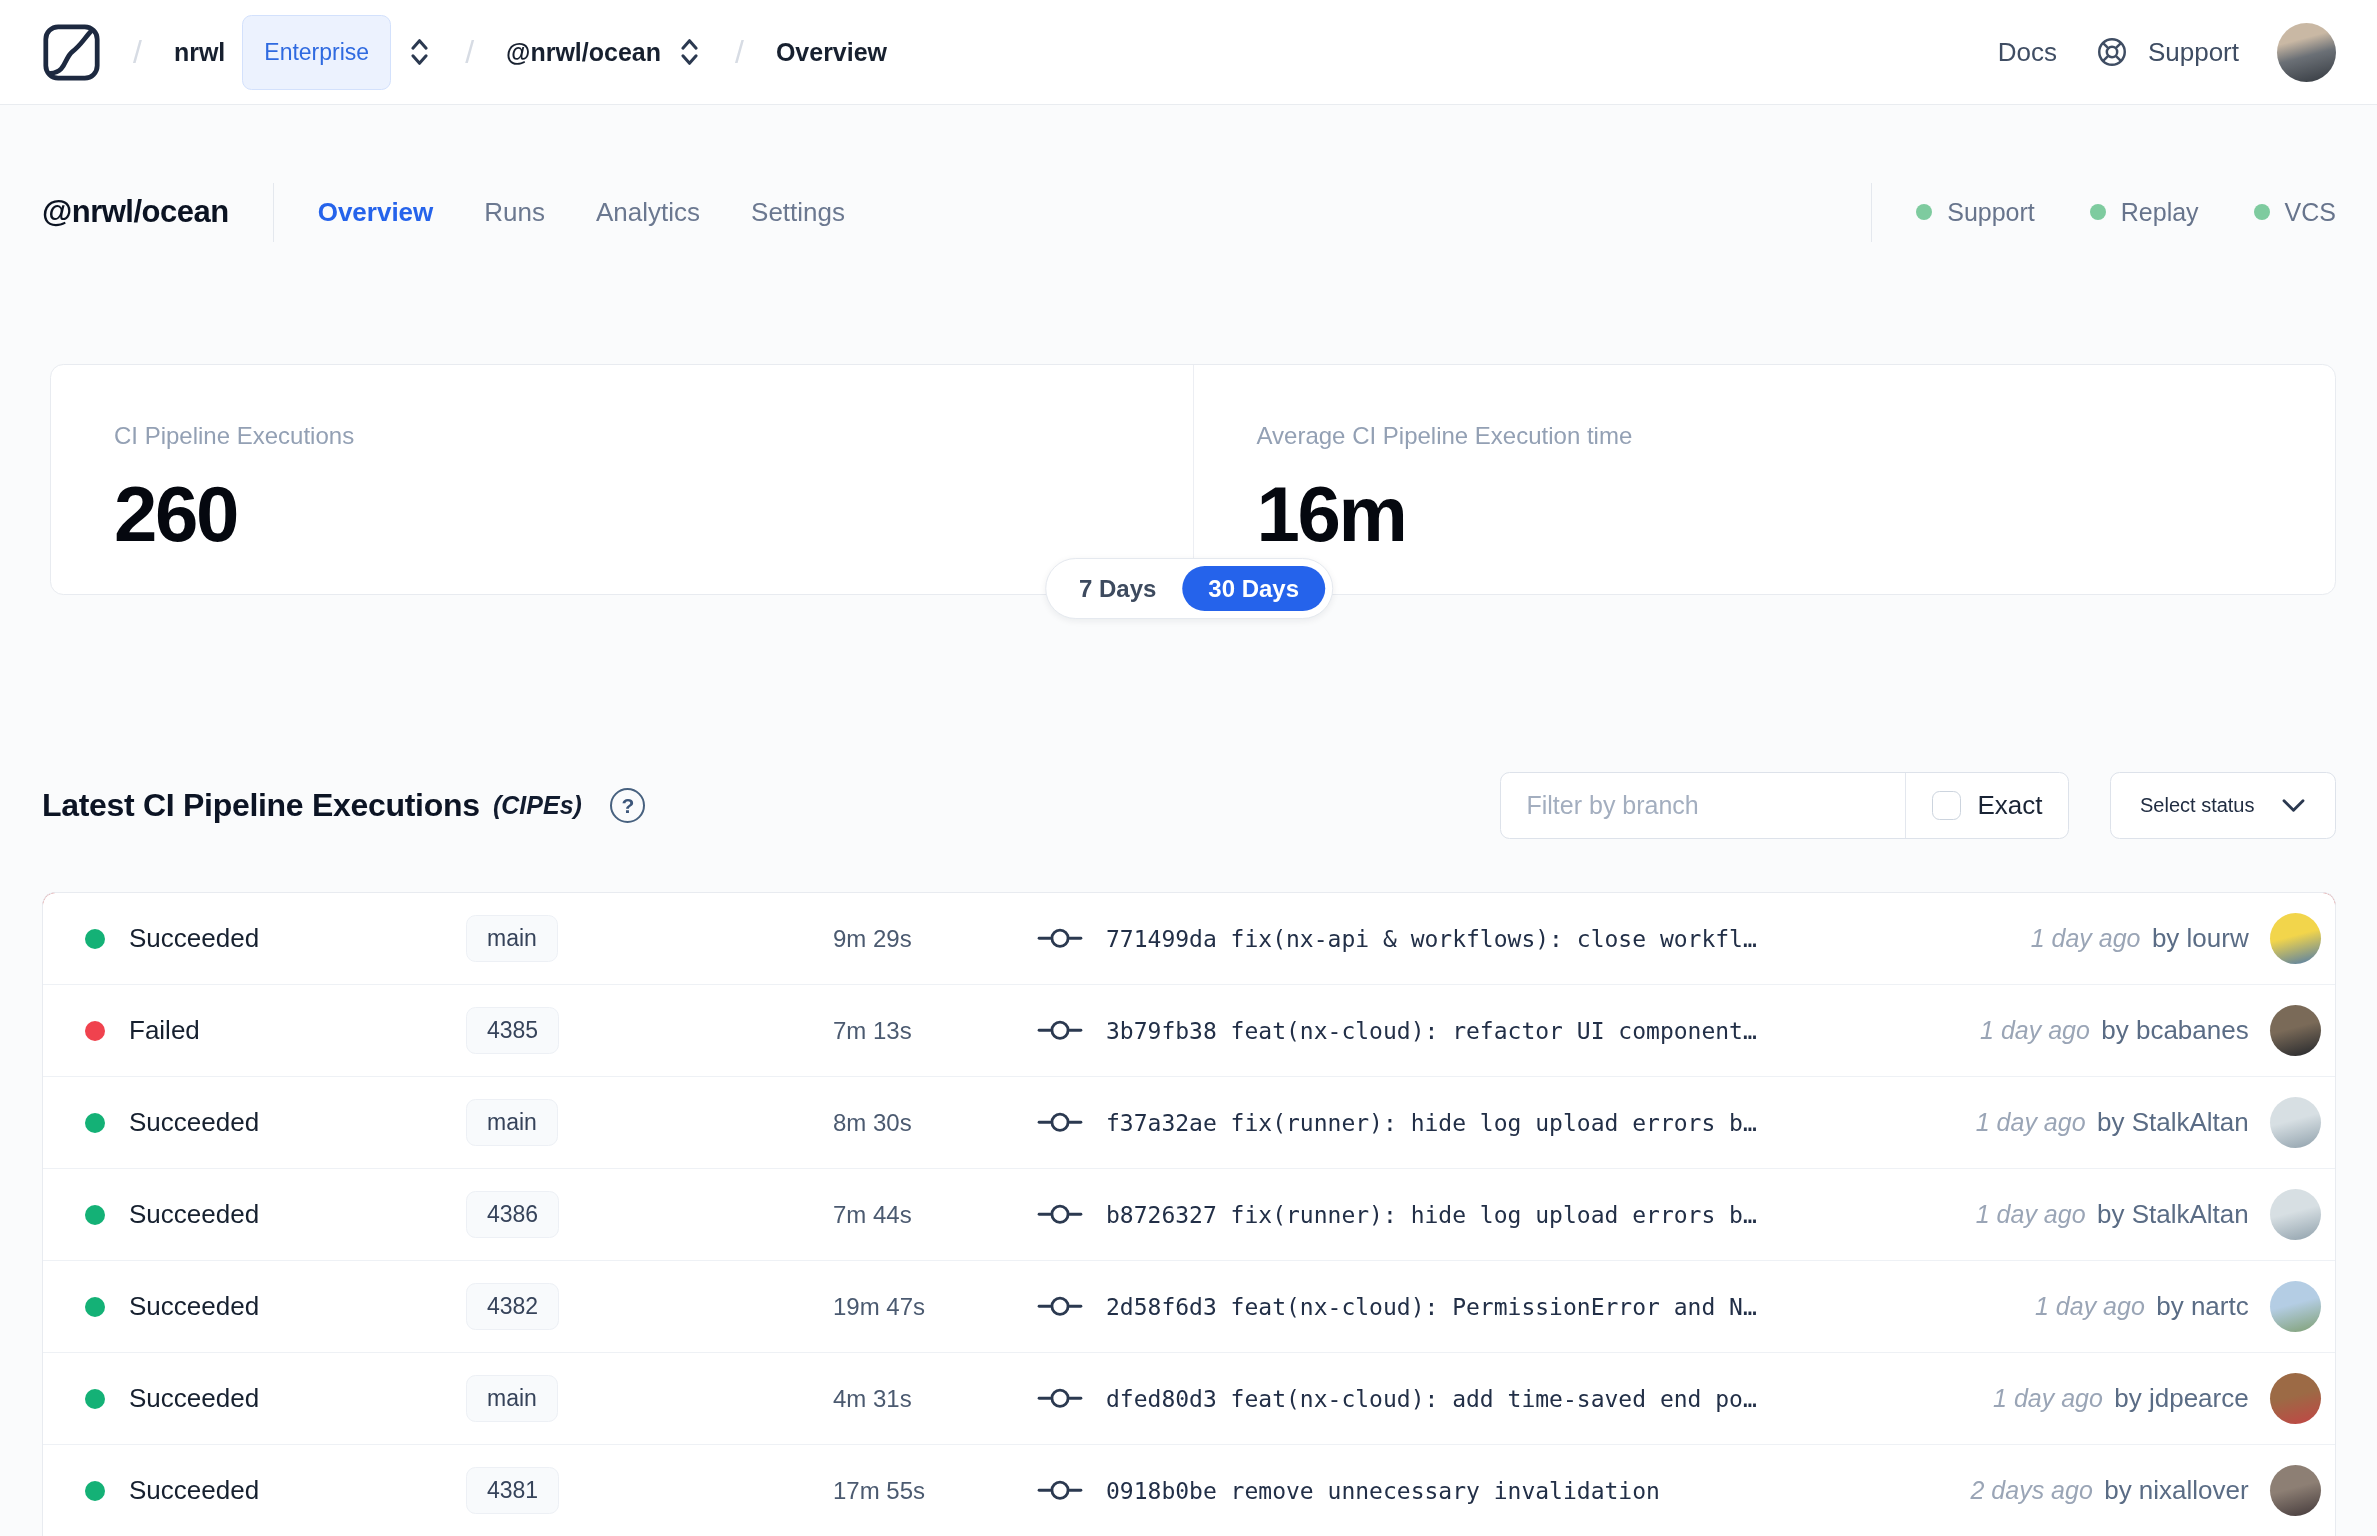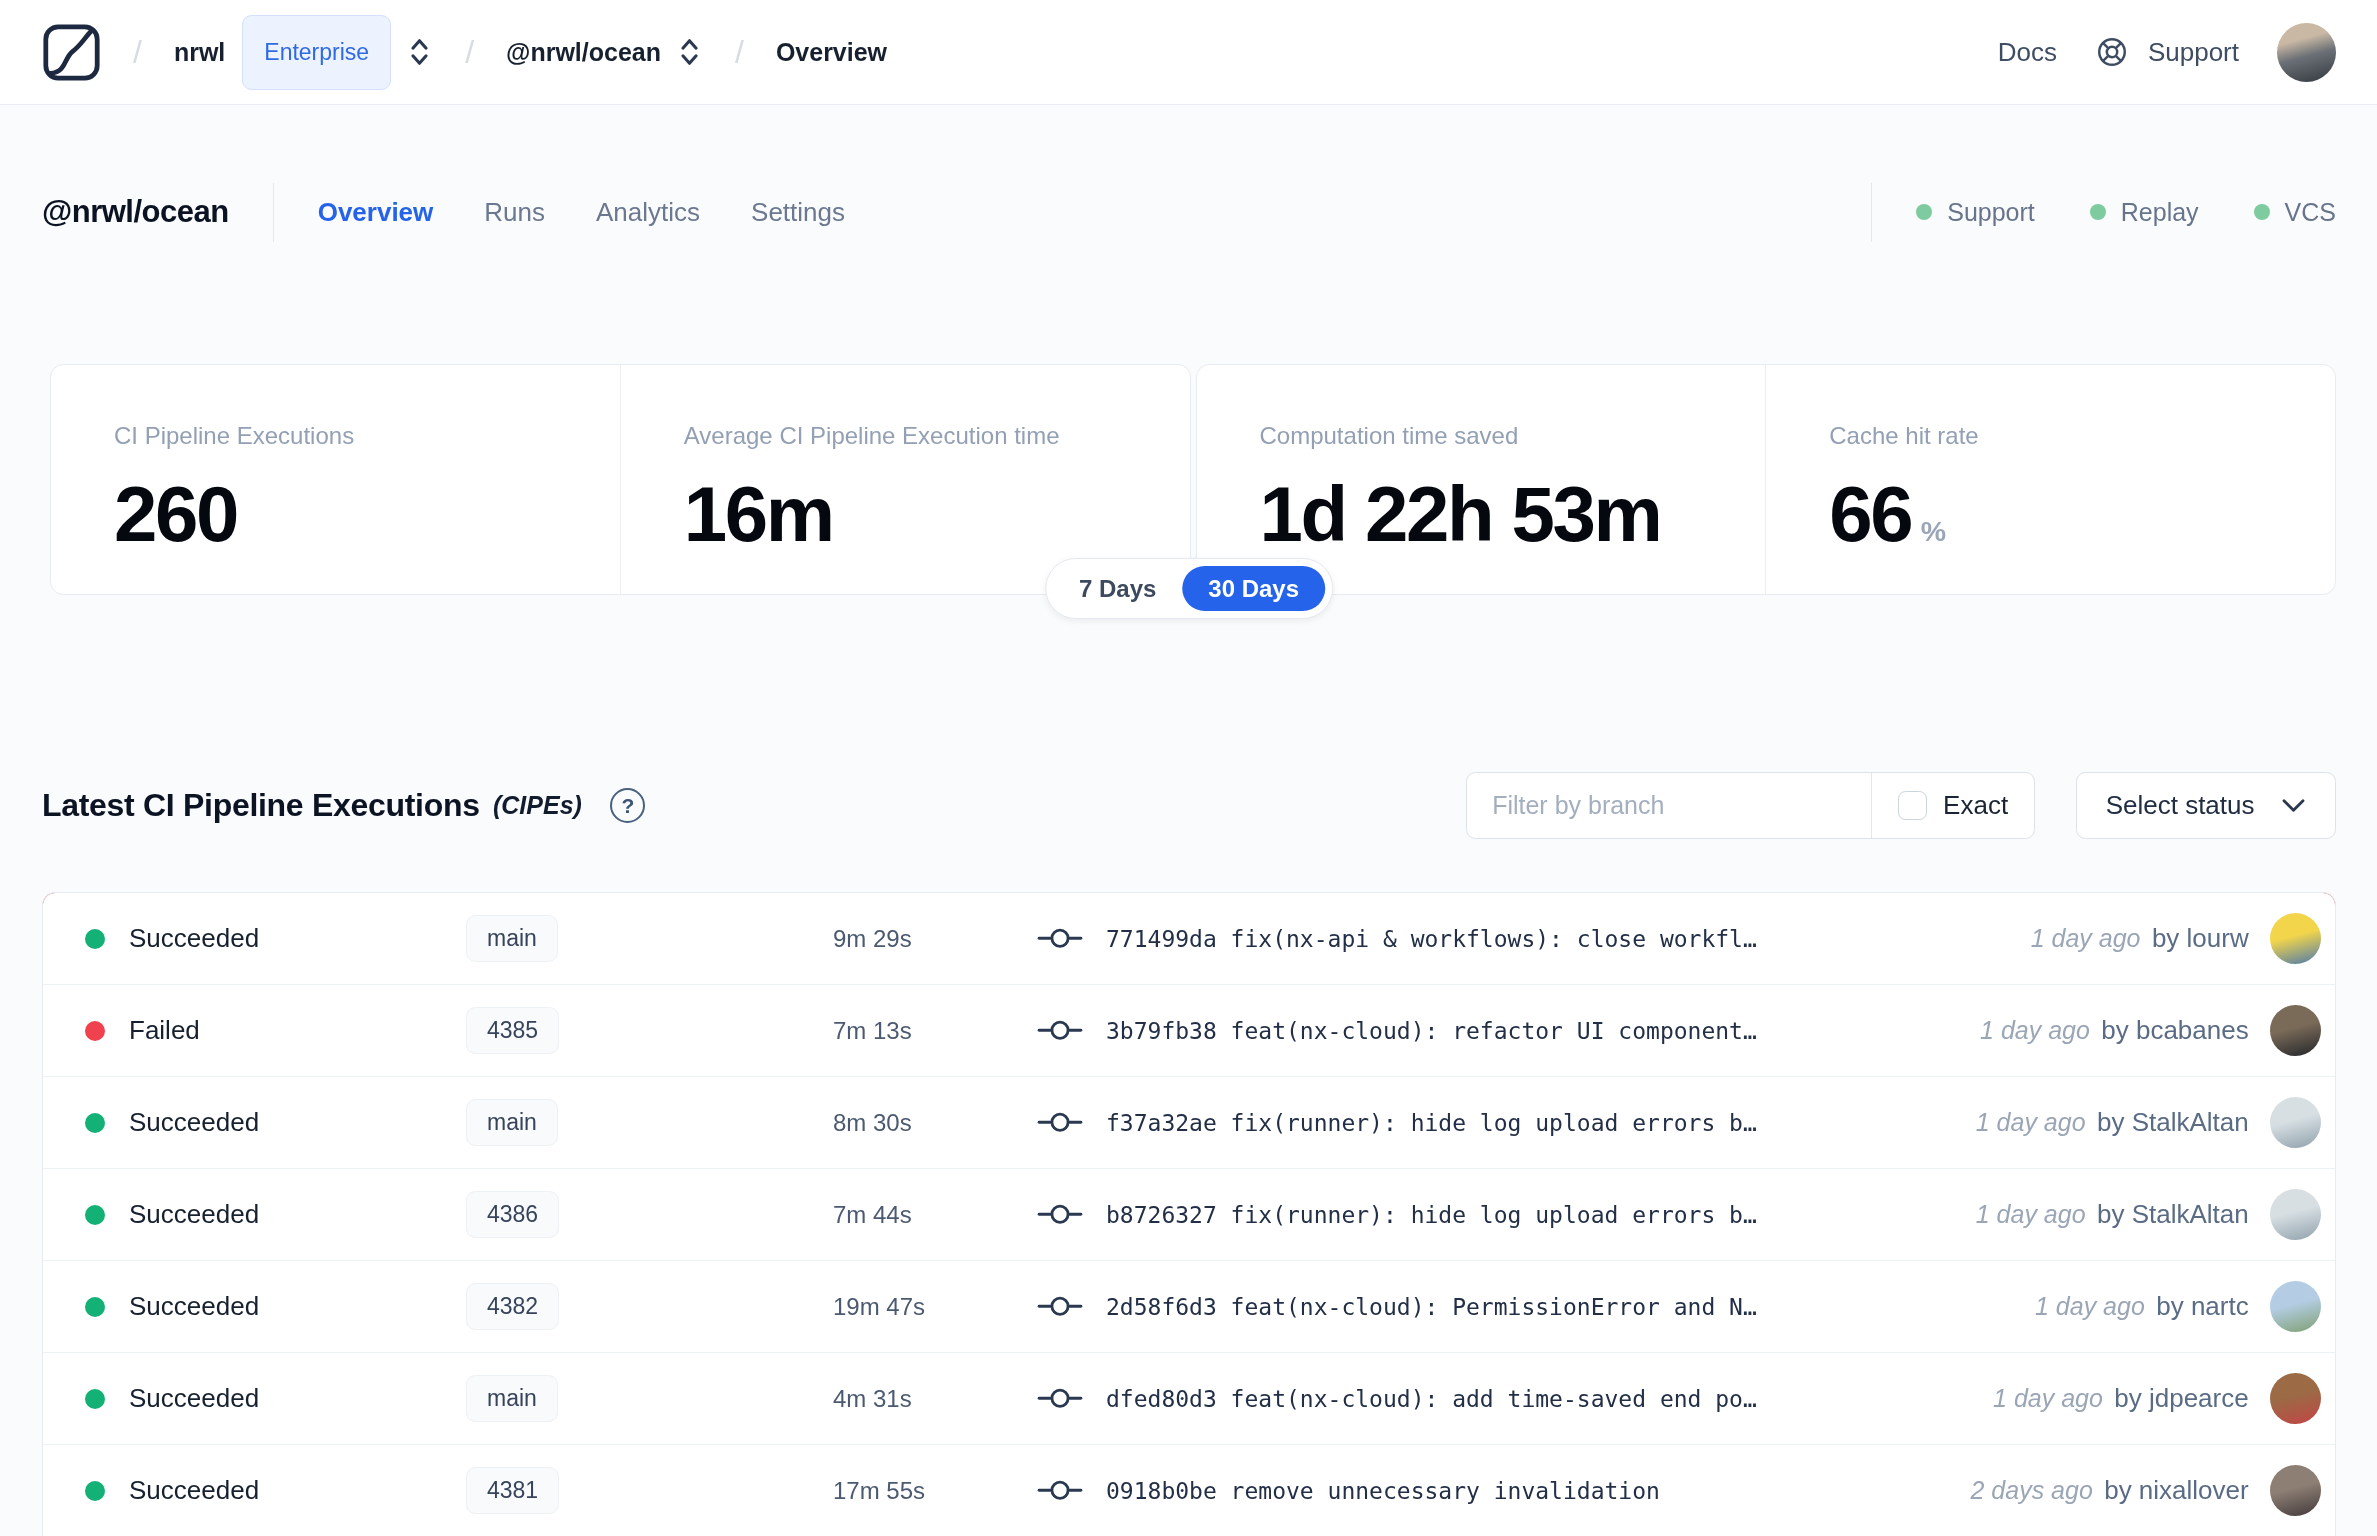--- a/index.html
+++ b/index.html
@@ -64,21 +64,21 @@
     border-radius:9.5px; height:67px; width:569px; align-items:stretch; }
   .filter-input { border:none; outline:none; background:transparent; flex:1; min-width:0;
     font-size:25px; padding:0 25px; color:#1f2a3d; font-family:inherit; }
   .filter-input::placeholder { color:#a3aebf; }
   .exact-zone { border-left:1px solid #e3e7ee; display:flex; align-items:center; gap:16px;
     padding:0 26px; }
   .checkbox { width:29.5px; height:29.5px; border:1.4px solid #ccd4de; border-radius:7.6px;
     background:#fff; cursor:pointer; flex:none; }
   .exact-label { font-size:26px; color:#1a2435; }
   .status-select { height:67px; display:flex; align-items:center; gap:25px; padding:0 28.5px;
-    background:#fff; border:1.4px solid #dde2ea; border-radius:9.5px; font-size:26px;
+    background:#fff; border:1.4px solid #dde2ea; border-radius:9.5px; font-size:20px;
     color:#212d42; font-weight:500; cursor:pointer; }
 
   
   .cipe-table { margin:53px 42px 0; background:#b91c1c; border:1px solid #e8ebf0;
     border-bottom:none; border-radius:13.3px 13.3px 0 0; overflow:hidden; }
   .cipe-row { display:flex; align-items:center; height:92px; border-bottom:1px solid #eef1f5;
     cursor:pointer; background:#fff; }
   .row-dot { width:20px; height:20px; border-radius:50%; margin-left:42px; flex:none; }
   .row-status { margin-left:24px; width:337px; font-size:26px; font-weight:500; color:#16202f; flex:none; }
   .row-branch-col { width:367px; flex:none; }
@@ -174,30 +174,20 @@
   <div class="stat-card">
     <div class="stat-cell divided">
       <div class="stat-label">CI Pipeline Executions</div>
       <div class="stat-value">260</div>
     </div>
     <div class="stat-cell">
       <div class="stat-label">Average CI Pipeline Execution time</div>
       <div class="stat-value">16m</div>
     </div>
   </div>
-  <div class="stat-card">
-    <div class="stat-cell divided">
-      <div class="stat-label">Computation time saved</div>
-      <div class="stat-value">1d 22h 53m</div>
-    </div>
-    <div class="stat-cell">
-      <div class="stat-label">Cache hit rate</div>
-      <div class="stat-value"><span>66</span><span class="stat-suffix">%</span></div>
-    </div>
-  </div>
   <div class="range-toggle">
     <span class="range-opt">7 Days</span>
     <span class="range-opt active">30 Days</span>
   </div>
 </section>
 
 <section class="cipe-header">
   <h2 class="cipe-title">Latest CI Pipeline Executions</h2>
   <span class="cipe-suffix">(CIPEs)</span>
   <span class="help-badge">?</span>

